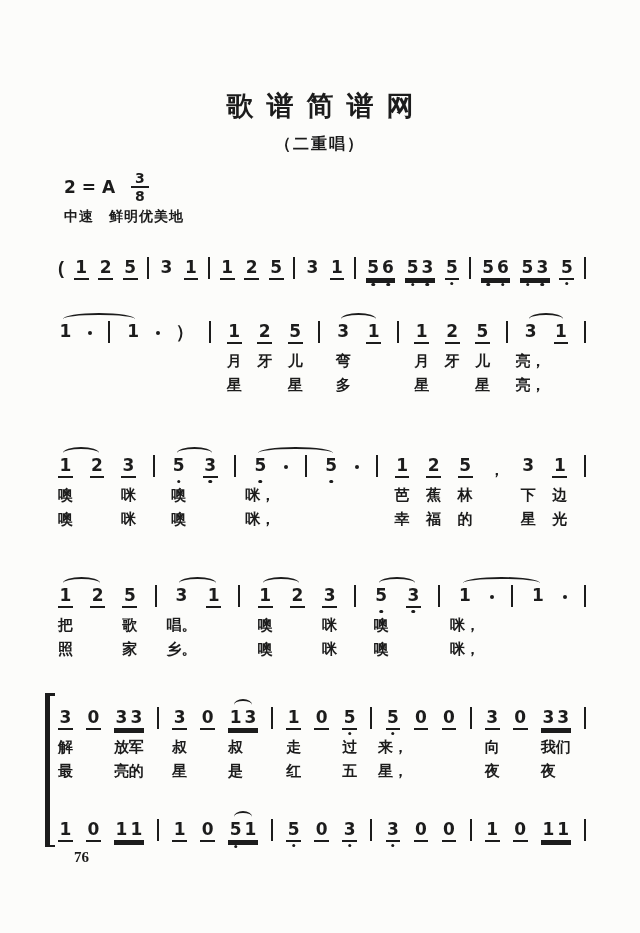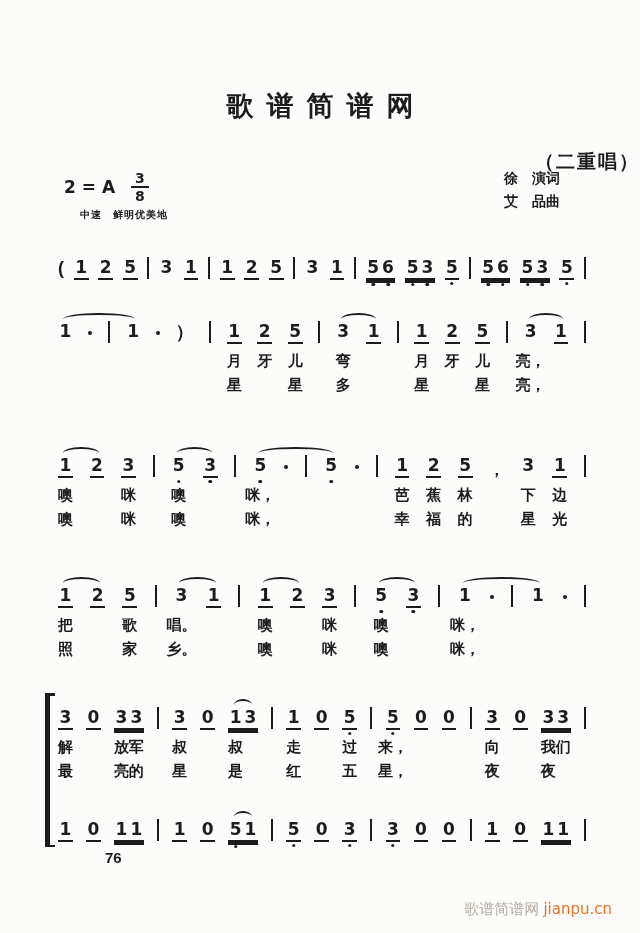--- a/index.html
+++ b/index.html
@@ -4,29 +4,29 @@
 <style>
   html,body{margin:0;padding:0;background:#e8e8e8;}
   .sheet{
     position:relative;width:640px;height:933px;margin:0 auto;
     background:#fcfcfa;color:#1c1c1c;overflow:hidden;
     font-family:"Liberation Sans",sans-serif;
   }
   
   .title{position:absolute;top:88px;left:0;right:0;text-align:center;
     font-size:27px;font-weight:bold;letter-spacing:13px;text-indent:13px;}
-  .subtitle{position:absolute;top:149px;left:0;right:0;text-align:right;
-    font-size:19px;font-weight:bold;letter-spacing:2px;}
+  .subtitle{position:absolute;top:134px;left:0;right:0;text-align:center;
+    font-size:16px;font-weight:bold;letter-spacing:2px;}
   .keyrow{position:absolute;top:170px;left:64px;display:flex;align-items:center;gap:16px;}
   .keysig{font-size:17px;font-weight:bold;font-family:"DejaVu Sans",sans-serif;}
   .frac{display:flex;flex-direction:column;align-items:center;font-size:14px;
     font-weight:bold;line-height:1.15;font-family:"DejaVu Sans",sans-serif;}
   .frac .num{padding:0 4px;}
   .frac .den{border-top:2px solid #1c1c1c;padding:0 4px;}
-  .tempo{position:absolute;top:208px;left:80px;font-size:10px;font-weight:bold;letter-spacing:1px;}
+  .tempo{position:absolute;top:208px;left:64px;font-size:14px;font-weight:bold;letter-spacing:1px;}
   .credits{position:absolute;top:167px;right:80px;font-size:14px;font-weight:bold;line-height:1.65;}
   
   .sysbox{position:absolute;left:58px;width:528px;}
   .sys0{top:248px;height:60px;}
   .sys1{top:312px;height:100px;}
   .sys2{top:446px;height:100px;}
   .sys3{top:576px;height:100px;}
   .sys4{top:698px;height:155px;}
   .noterow{position:absolute;left:0;right:0;height:32px;
     display:flex;justify-content:space-between;align-items:flex-end;}
@@ -51,21 +51,21 @@
   .syl{position:absolute;transform:translateX(-50%);font-size:15px;font-weight:bold;
     white-space:nowrap;}
   .lyrow0{top:40px;}
   .lyrow1{top:64px;}
   .bracket{position:absolute;left:-13px;top:-5px;width:5px;height:154px;background:#1c1c1c;}
   .bracket::before,.bracket::after{content:"";position:absolute;left:0;width:10px;height:2.5px;background:#1c1c1c;}
   .bracket::before{top:0;}
   .bracket::after{bottom:0;}
   
   .pagenum{position:absolute;left:74px;top:849px;font-size:15px;font-weight:bold;
-    font-family:Liberation Sans, sans-serif;margin-left:31px;}
+    font-family:Liberation Serif, serif;}
   .watermark{position:absolute;right:28px;top:900px;font-size:15px;}
   .wm-gray{color:#b5aba2;}
   .wm-orange{color:#e8702a;font-family:"DejaVu Sans",sans-serif;}
 </style>
 </head>
 <body>
 
 <div class="sheet">
 
   <div class="title">歌谱简谱网</div>
@@ -74,24 +74,20 @@
   <div class="keyrow">
     <span class="keysig">2 = A</span>
     <span class="frac">
       <span class="num">3</span>
       <span class="den">8</span>
     </span>
   </div>
 
   <div class="tempo">中速　鲜明优美地</div>
 
-  <div class="credits">
-    <div>徐　演词</div>
-    <div>艾　品曲</div>
-  </div>
 
   <div class="sysbox sys0">
       <div class="noterow stave0">
         <span class="txt">(</span>
         <span class="nt u1">1</span>
         <span class="nt u1">2</span>
         <span class="nt u1">5</span>
         <div class="bar"></div>
         <span class="nt">3</span>
         <span class="nt u1">1</span>
@@ -339,18 +335,14 @@
       <span class="syl lyrow1" style="left: 177.609px;">是</span>
       <span class="syl lyrow1" style="left: 235.672px;">红</span>
       <span class="syl lyrow1" style="left: 291.734px;">五</span>
       <span class="syl lyrow1" style="left: 334.953px;">星，</span>
       <span class="syl lyrow1" style="left: 434.234px;">夜</span>
       <span class="syl lyrow1" style="left: 490.297px;">夜</span>
     </div>
 
   <div class="pagenum">76</div>
 
-  <div class="watermark">
-    <span class="wm-gray">歌谱简谱网</span>
-    <span class="wm-orange">jianpu.cn</span>
-  </div>
 
 </div>
 
 </body></html>

